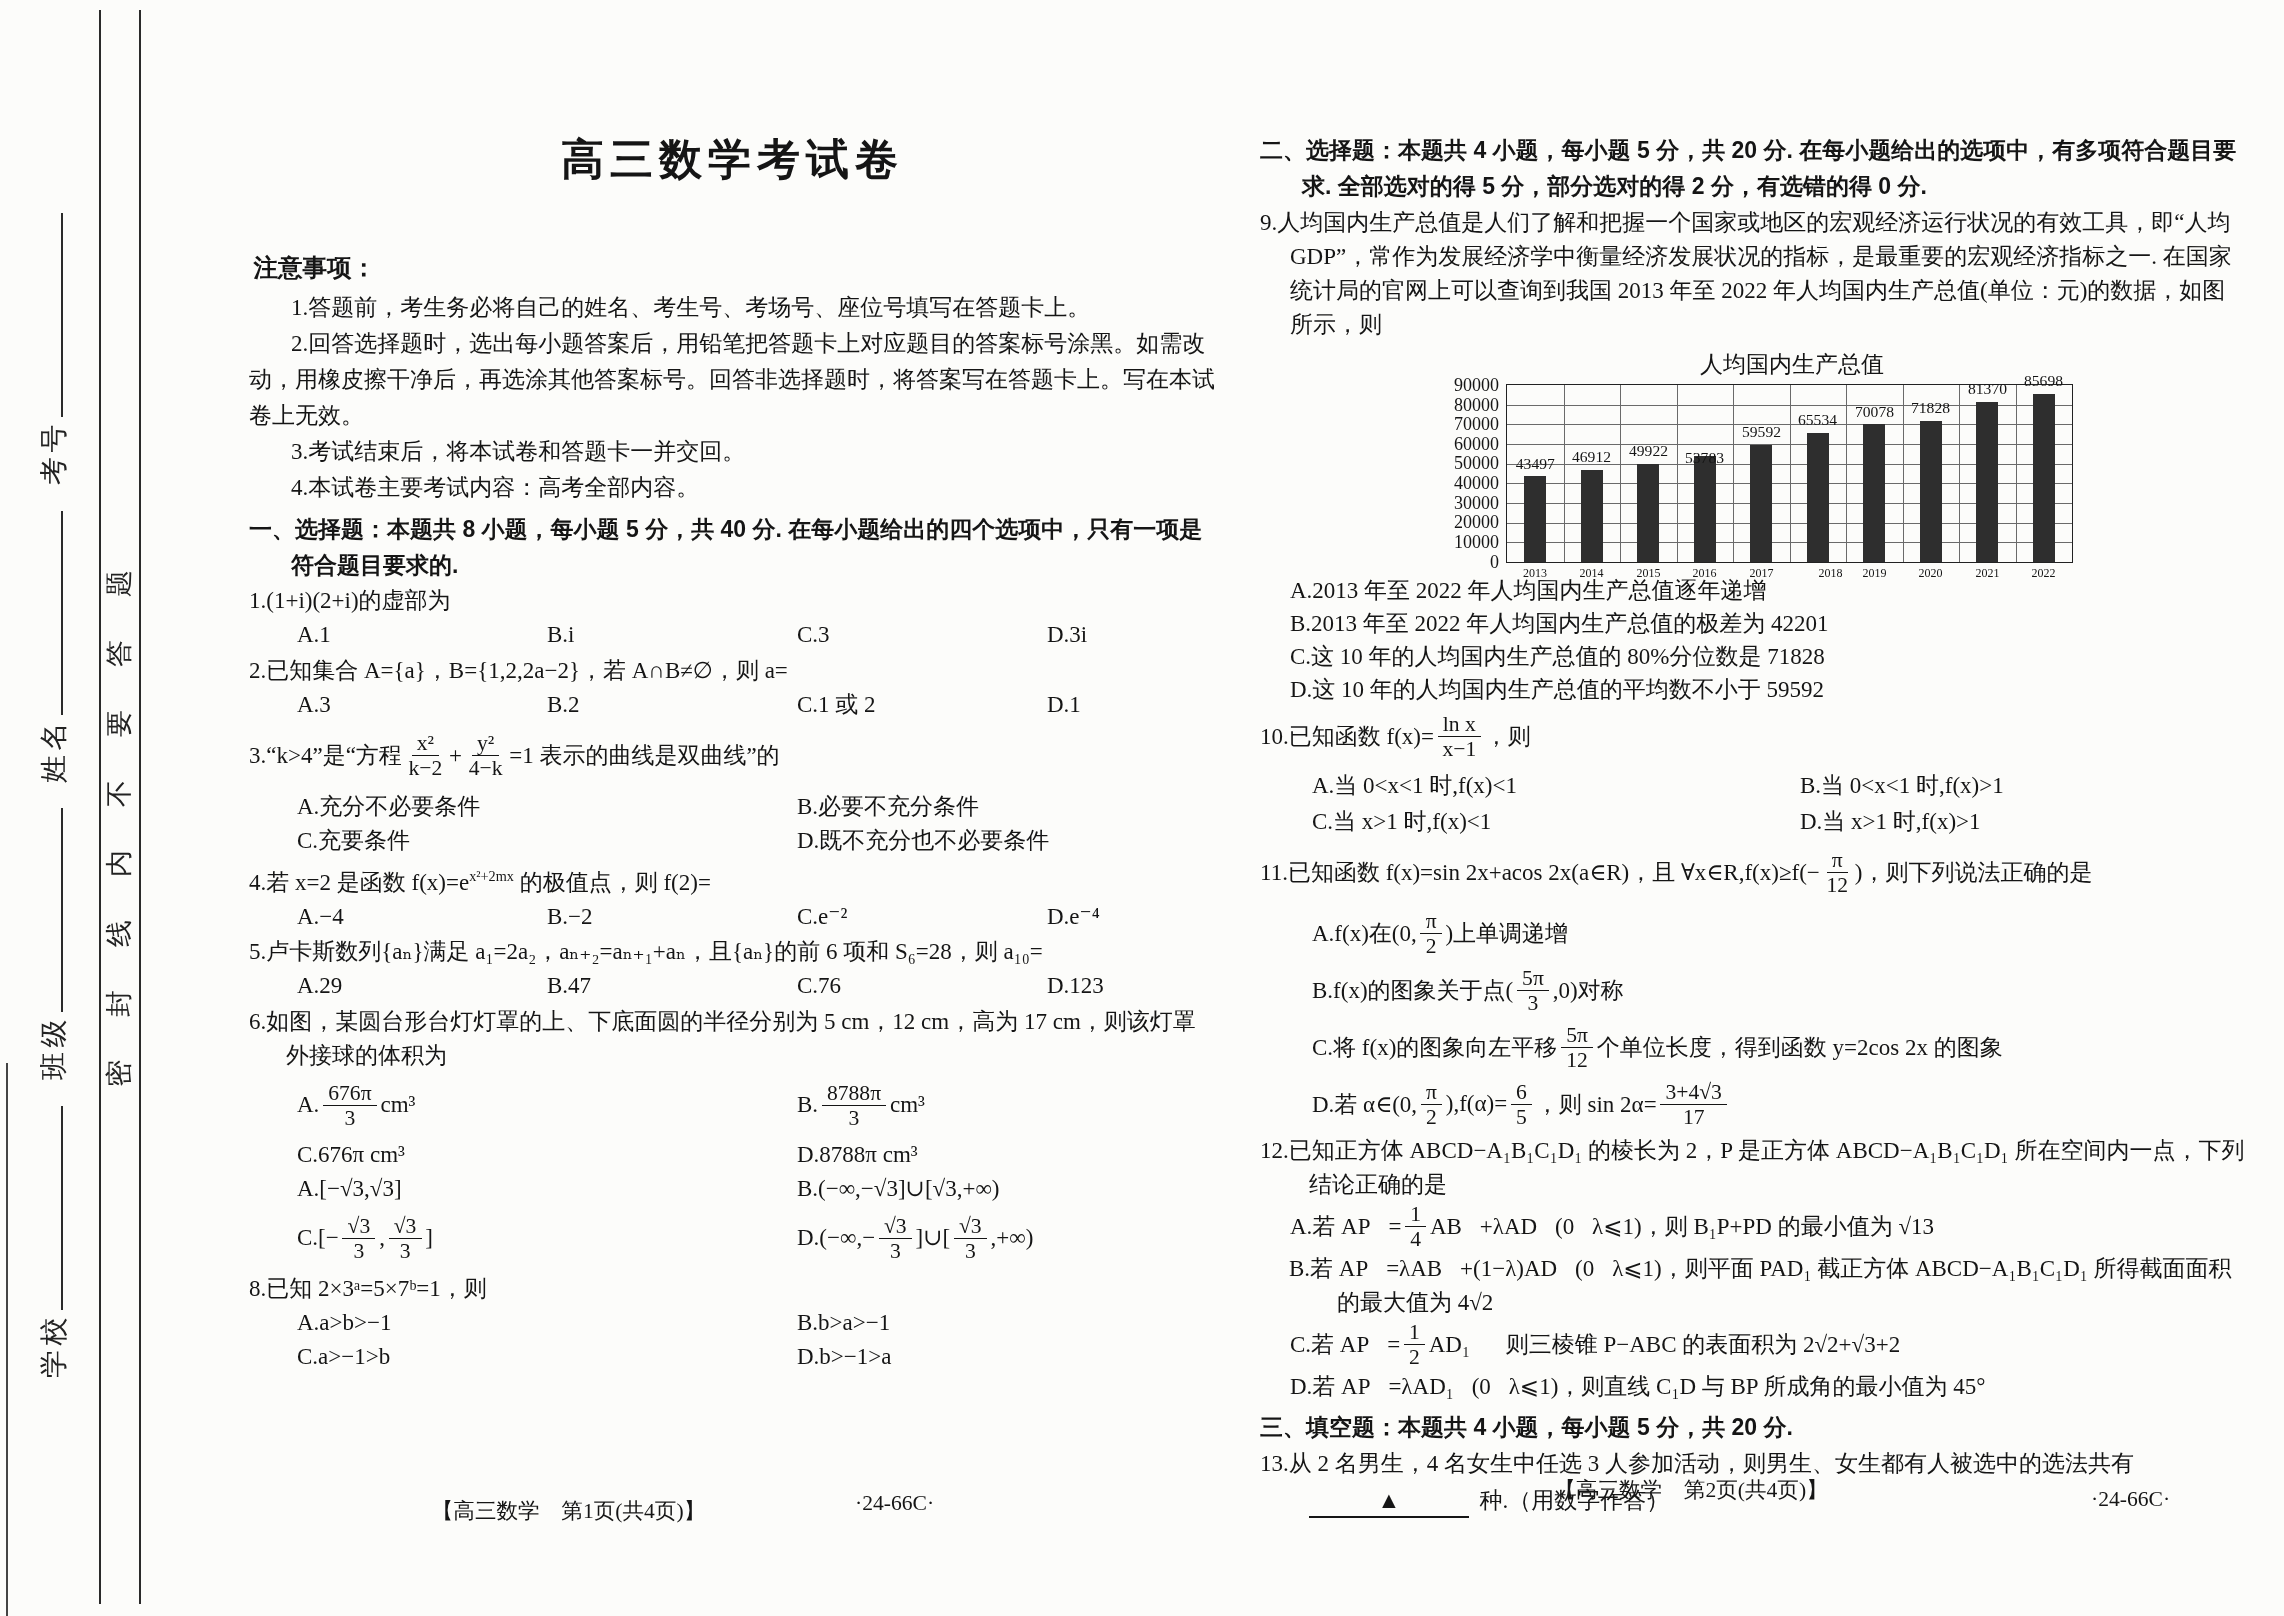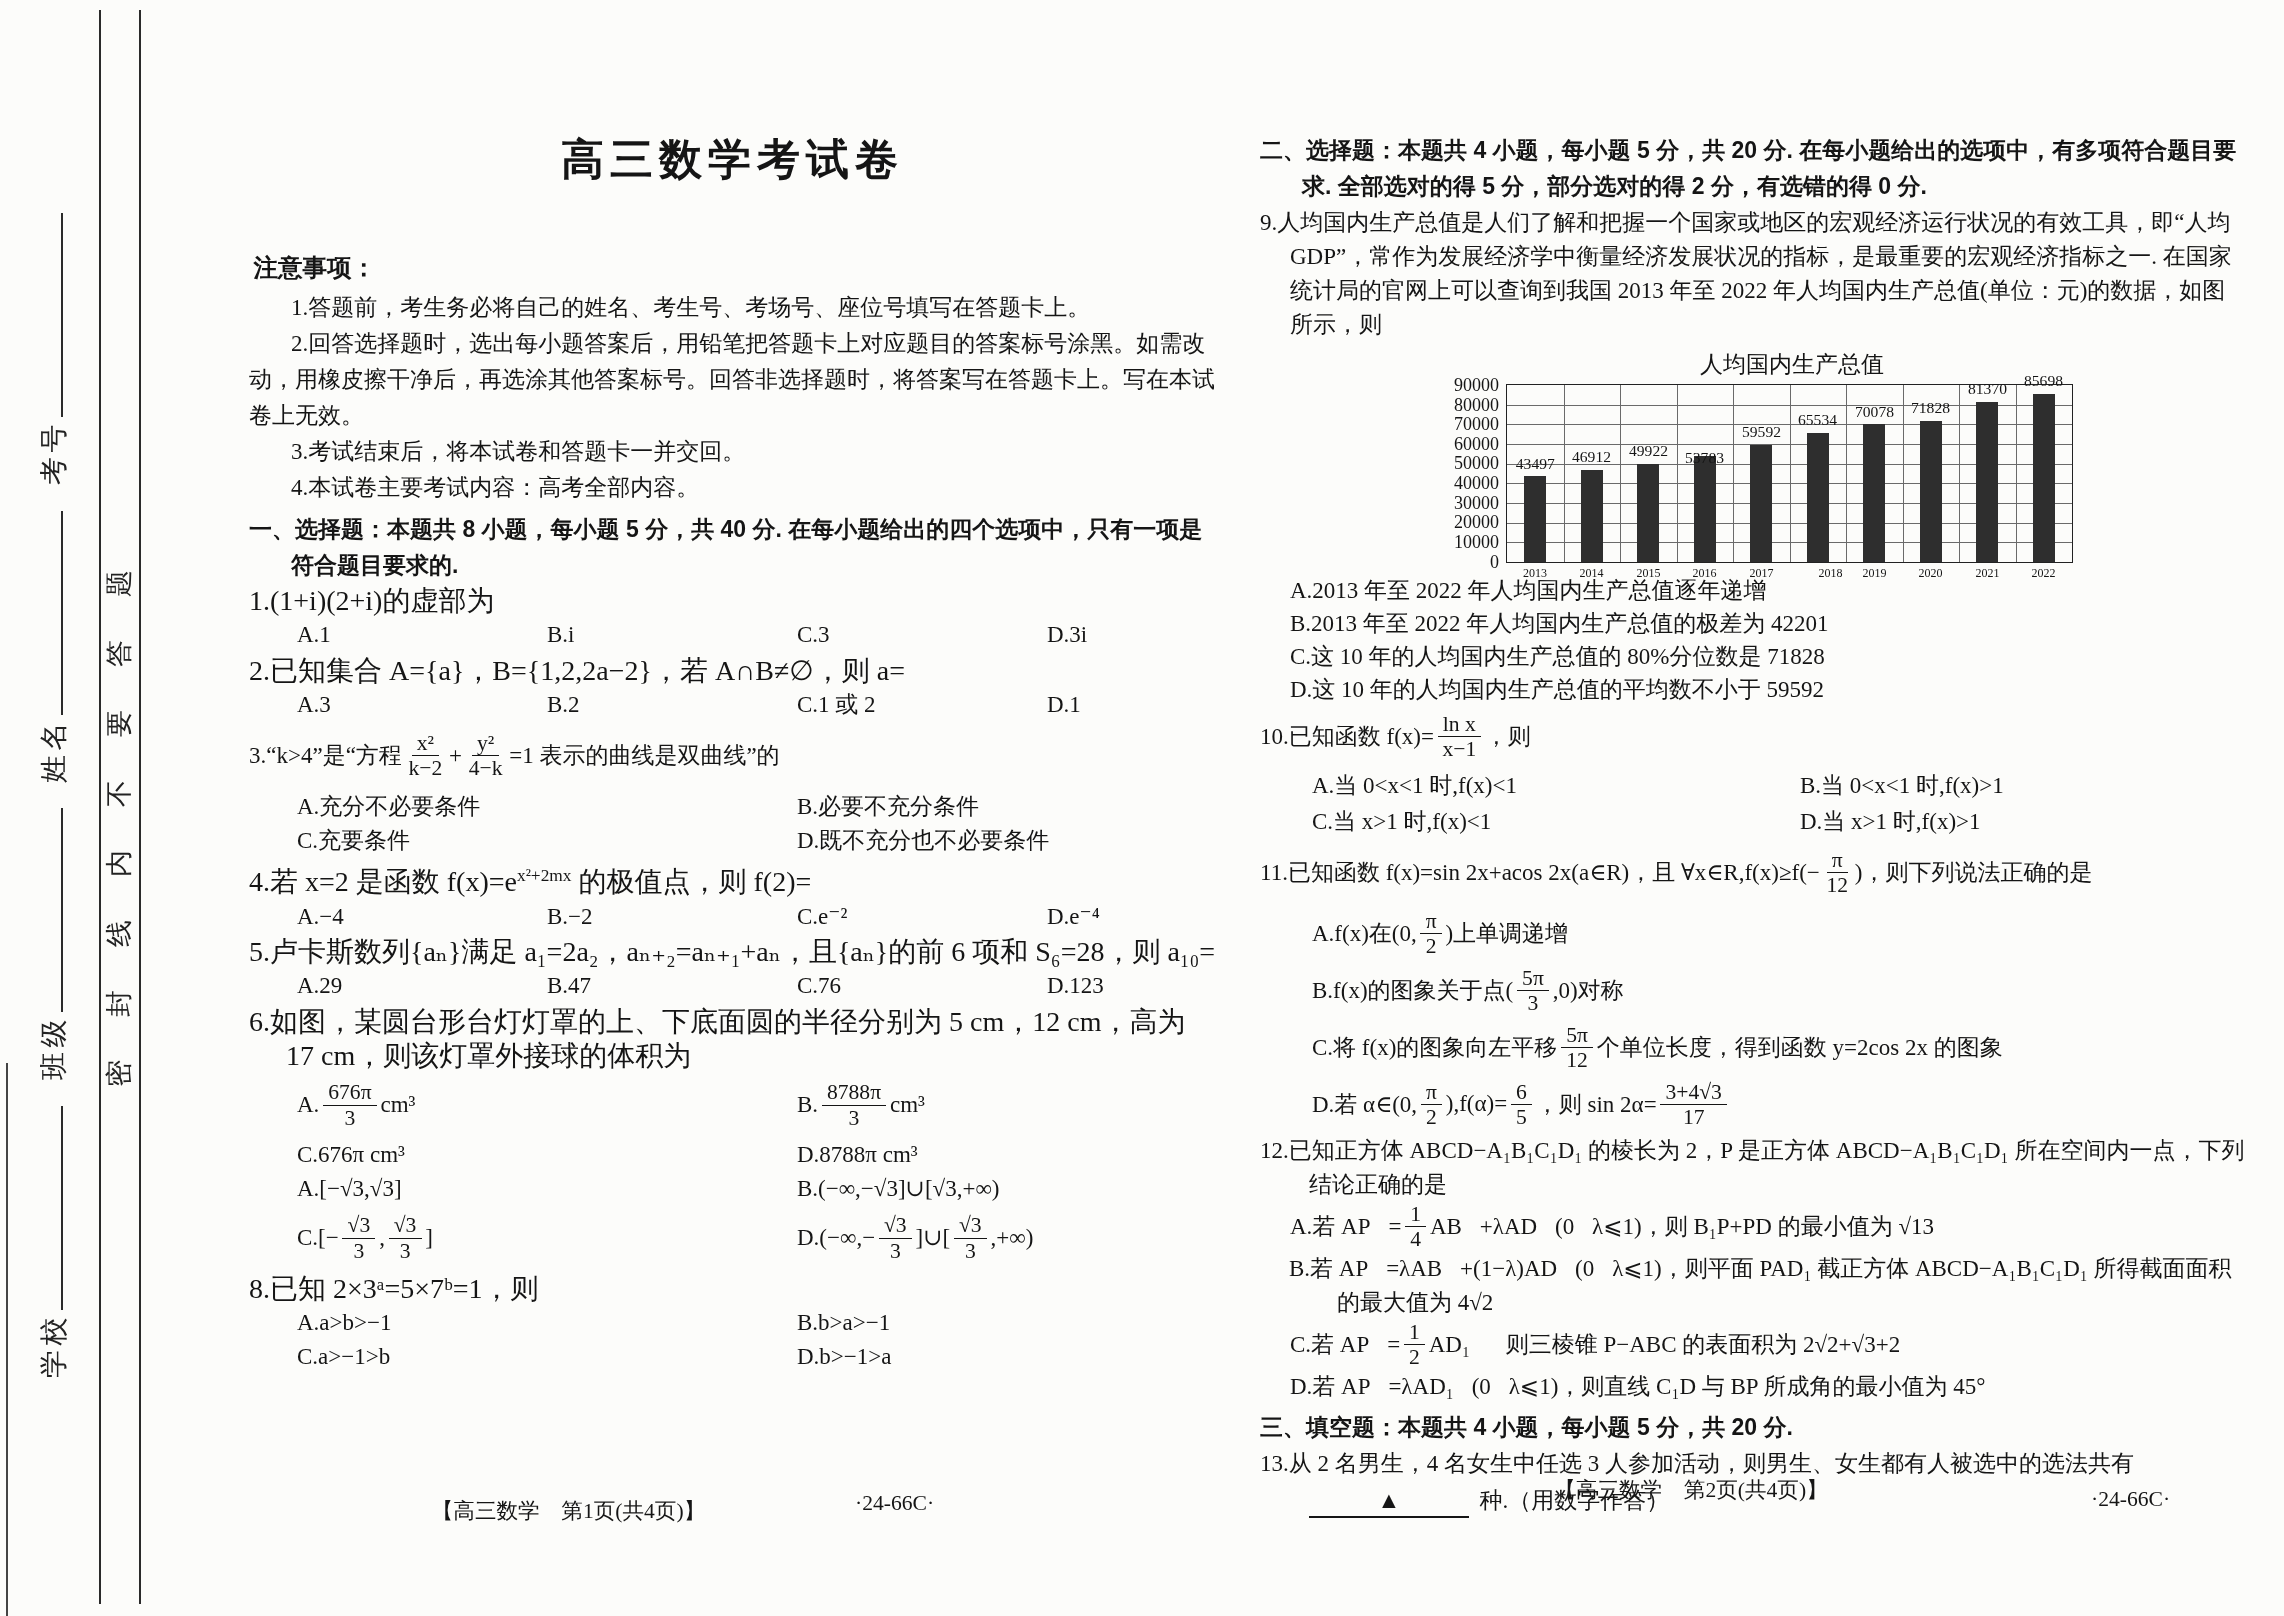--- a/index.html
+++ b/index.html
@@ -13,21 +13,21 @@
   .seal{position:absolute;left:119px;top:807px;transform:translate(-50%,-50%) rotate(-90deg);white-space:nowrap;font-size:27px;letter-spacing:43px;color:#222;}
   .mfield{position:absolute;left:54px;transform:translate(-50%,-50%) rotate(-90deg);white-space:nowrap;font-size:28px;letter-spacing:4.5px;color:#222;display:flex;align-items:baseline;}
   .mline{display:inline-block;width:204px;height:22px;border-bottom:2.2px solid #2a2a2a;margin-left:3px;}
   
   .page1{position:absolute;left:249px;top:112px;width:967px;}
   .page2{position:absolute;left:1260px;top:132px;width:985px;}
   .title{font-size:43px;letter-spacing:6px;text-align:center;margin:19.3px 0 62px 0;}
   .notice-h{font-size:24.5px;margin:0 0 6px 4.5px;}
   .noti{font-size:23px;line-height:36px;text-indent:42px;}
   .sec{font-size:23px;line-height:36px;padding-left:42px;text-indent:-42px;margin-top:4.5px;}
-  .q{font-size:28px;line-height:34px;padding-left:37px;text-indent:-37px;margin-top:1.5px;}
+  .q{font-size:23px;line-height:34px;padding-left:37px;text-indent:-37px;margin-top:1.5px;}
   .q2{font-size:23px;line-height:34px;padding-left:49px;text-indent:-49px;margin-top:1.5px;}
   .q9{font-size:23px;line-height:34px;padding-left:30px;text-indent:-30px;margin-top:1.5px;}
   .opts4{display:grid;grid-template-columns:250px 250px 250px 1fr;padding-left:48px;font-size:23px;line-height:34px;}
   .opts2{display:grid;grid-template-columns:500px 1fr;padding-left:48px;font-size:23px;line-height:34px;}
   .opts2b{display:grid;grid-template-columns:488px 1fr;padding-left:52px;font-size:23px;line-height:36px;}
   .optline{padding-left:30px;font-size:23px;line-height:33px;}
   .fx{display:flex;align-items:center;}
   .stemfx{display:flex;align-items:center;font-size:23px;min-height:68px;}
   .optfx{display:flex;align-items:center;font-size:23px;min-height:65px;}
   .optfx76{display:flex;align-items:center;font-size:23px;min-height:57px;padding-left:52px;}

